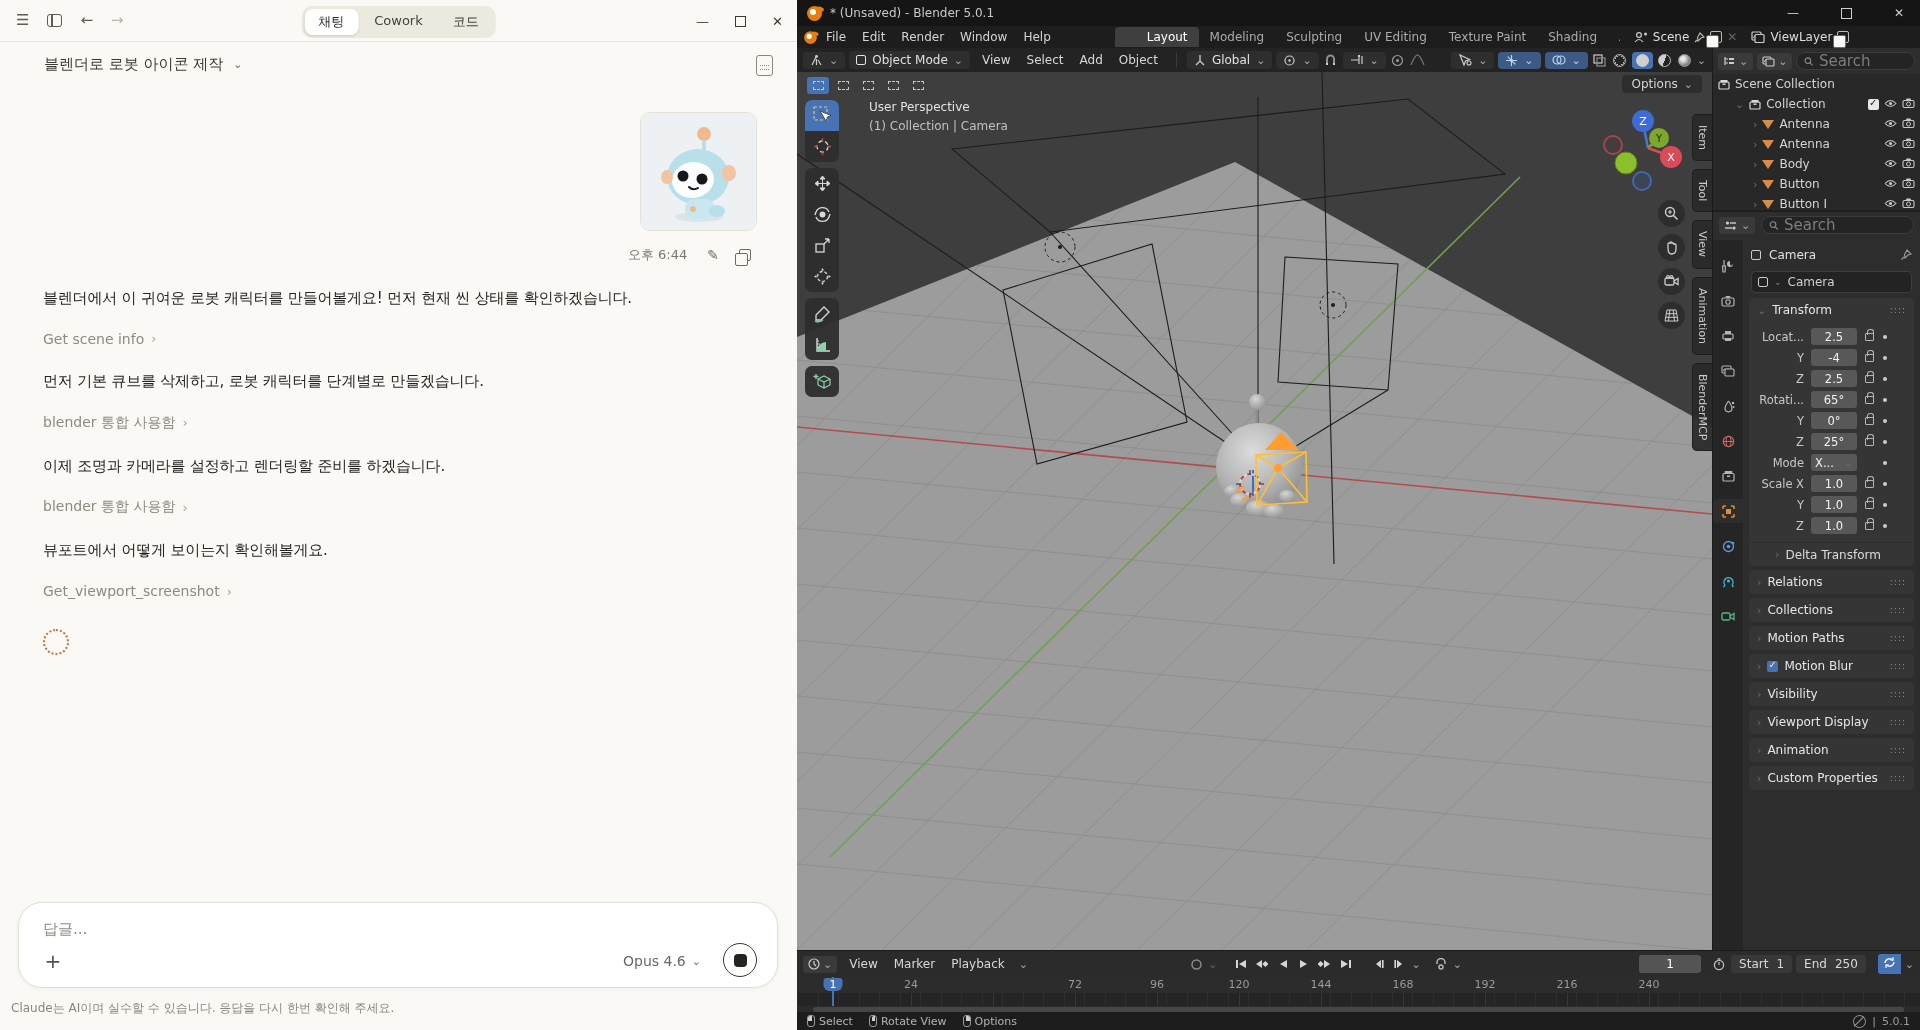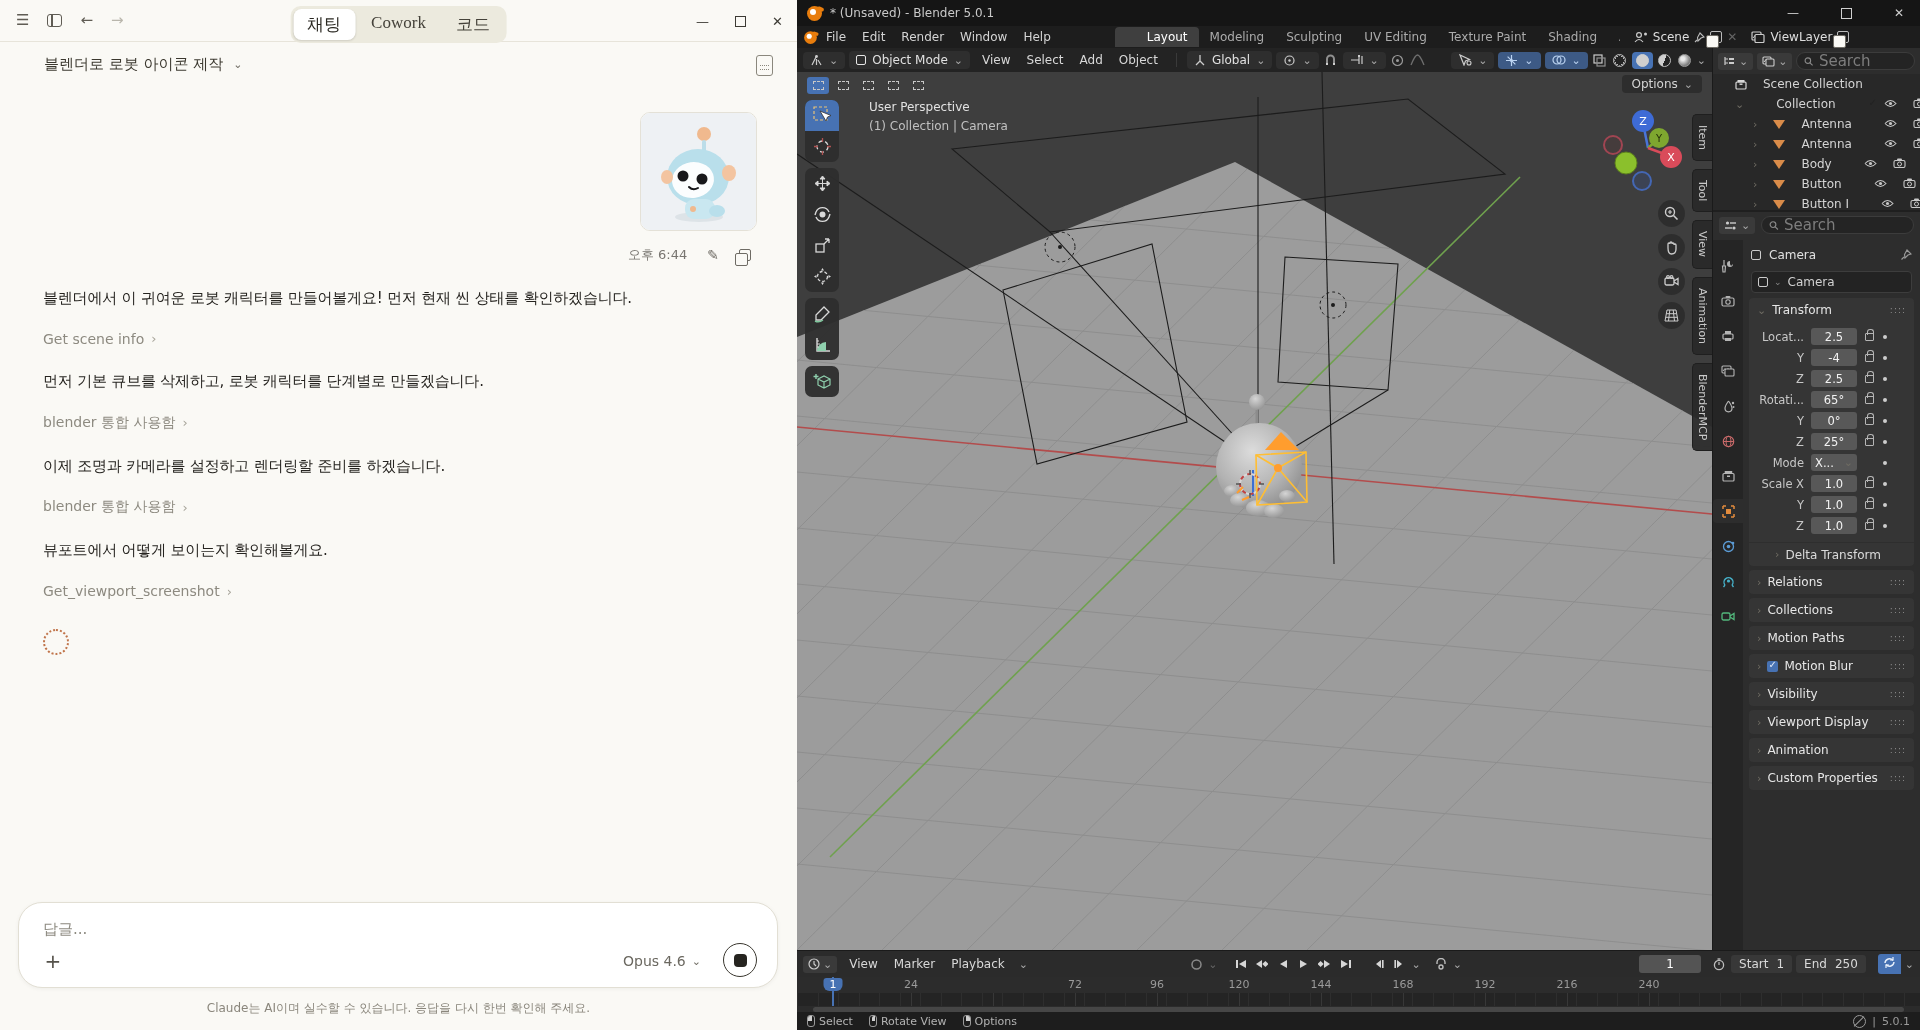--- a/index.html
+++ b/index.html
@@ -11,21 +11,21 @@
     background:#faf9f5; color:#262420; }
   #c-topbar { position:absolute; left:0; top:0; right:0; height:42px;
     display:flex; align-items:center; padding:0 16px; gap:18px;
     border-bottom:1px solid #e7e4da; }
   .cicon { color:#5f5c54; font-size:15px; line-height:1; cursor:pointer; }
   .cicon.dim { color:#b9b6ac; }
   #c-paneicon { width:15px; height:13px; border:1.5px solid #5f5c54; border-radius:3px; position:relative; }
   #c-paneicon::before { content:""; position:absolute; left:3px; top:0; bottom:0; width:1.5px; background:#5f5c54; }
   #c-tabs { position:absolute; left:50%; top:6px; transform:translateX(-50%);
     background:#eceade; border-radius:10px; padding:3px; display:flex; gap:2px; }
-  .ctab { font-size:17px; color:#45423a; padding:4px 14px; border-radius:8px; cursor:pointer; white-space:nowrap;font-family:Liberation Serif, serif; }
+  .ctab { font-size:13px; color:#45423a; padding:4px 14px; border-radius:8px; cursor:pointer; white-space:nowrap; }
   .ctab.active { background:#fff; box-shadow:0 1px 2px rgba(0,0,0,.12); color:#2a2822; }
   #c-winctl { position:absolute; right:14px; top:0; height:42px; display:flex; align-items:center; gap:26px; }
   .wbtn { color:#3c3a34; font-size:13px; cursor:pointer; }
   .wmax { width:11px; height:11px; border:1.5px solid #3c3a34; }
 
   #c-titlerow { position:absolute; left:44px; top:55px; display:flex; align-items:center; gap:10px; }
   #c-title { font-size:15px; color:#3b382f; }
   .chev-d { font-size:11px; color:#6f6c63; }
   #c-docicon { position:absolute; right:24px; top:55px; width:17px; height:21px;
     border:1.5px solid #8a877d; border-radius:3px; position:absolute; }
@@ -52,21 +52,21 @@
   #c-composer { position:absolute; left:18px; right:19px; bottom:42px; height:86px;
     background:#fff; border:1px solid #e2dfd4; border-radius:24px; box-shadow:0 1px 4px rgba(0,0,0,.05); }
   #c-placeholder { position:absolute; left:24px; top:17px; font-size:15px; color:#8d8a80; }
   #c-plus { position:absolute; left:22px; bottom:14px; font-size:20px; color:#55524b; width:24px; height:24px;
     display:flex; align-items:center; justify-content:center; cursor:pointer; }
   #c-model { position:absolute; right:76px; bottom:18px; font-size:14px; color:#6b6860;
     display:flex; align-items:center; gap:6px; cursor:pointer; }
   #c-record { position:absolute; right:20px; bottom:10px; width:34px; height:34px; border:1.5px solid #3a372f;
     border-radius:50%; display:flex; align-items:center; justify-content:center; cursor:pointer; }
   #c-record::before { content:""; width:13px; height:13px; border-radius:4px; background:#262420; }
-  #c-disclaimer { position:absolute; left:0; right:0; bottom:13px; text-align:center;
+  #c-disclaimer { position:absolute; left:11px; right:0; bottom:13px; 
     font-size:12px; color:#8a867c; }
 
   
   #blender { position:absolute; left:797px; top:0; width:1123px; height:1030px;
     background:#2a2a2a; color:#d1d1d1; font-size:12px; }
   #b-title { position:absolute; left:0; top:0; right:0; height:26px; background:#151515;
     display:flex; align-items:center; padding:0 10px; gap:8px; color:#c9c9c9; font-size:12px; }
   .blogo { width:15px; height:15px; border-radius:50%; background:#e87d0d; position:relative; }
   .blogo::before { content:""; position:absolute; left:3px; top:3px; width:6px; height:6px;
     border-radius:50%; background:#fff; }
@@ -122,21 +122,21 @@
   
   #rpanel { position:absolute; left:915px; top:48px; width:208px; bottom:80px; background:#2d2d2d; border-left:1px solid #1a1a1a; }
   #outliner { position:absolute; left:0; top:0; right:0; height:162px; background:#282828; }
   #outl-head { display:flex; align-items:center; gap:4px; padding:4px 5px; background:#2d2d2d; }
   .obtn { background:#3a3a3a; border-radius:3px; padding:2px 5px; display:flex; align-items:center; gap:3px; cursor:pointer; }
   .search { flex:1; background:#242424; border:1px solid #3c3c3c; border-radius:10px; height:18px;
     display:flex; align-items:center; gap:5px; padding:0 7px; }
   .search input { background:none; border:none; outline:none; color:#cfcfcf; font-size:15px; width:100%;
     font-family:"DejaVu Sans",sans-serif; }
   .search input::placeholder { color:#7d7d7d; }
-  .orow { display:flex; align-items:center; height:20px; padding:0 22px; gap:16px; color:#d4d4d4; cursor:pointer; }
+  .orow { display:flex; align-items:center; height:20px; padding:0 5px; gap:5px; color:#d4d4d4; cursor:pointer; }
   .orow .nm { flex:0 0 auto; overflow:hidden; white-space:nowrap; }
   .orow .sp { flex:1; }
   .oind1 { padding-left:22px; } .oind2 { padding-left:40px; }
   .osel { height:5px; background:#3b63a0; margin-top:1px; }
   .tri-mesh { width:0; height:0; border-left:6px solid transparent; border-right:6px solid transparent; border-top:9px solid #d98c4a; }
   .chk { width:11px; height:11px; background:#e8e8e8; border-radius:2px; position:relative; }
   .chk::before { content:"✓"; position:absolute; left:1px; top:-2px; font-size:10px; color:#222; }
 
   #props { position:absolute; left:0; top:162px; right:0; bottom:0; background:#2d2d2d; border-top:2px solid #1f1f1f; }
   #props-head { display:flex; align-items:center; gap:6px; padding:4px 6px; }

